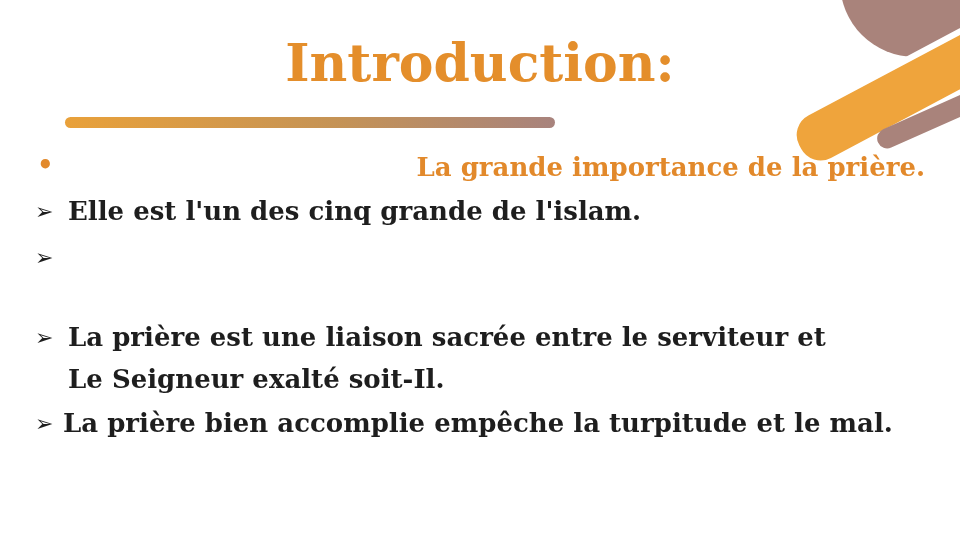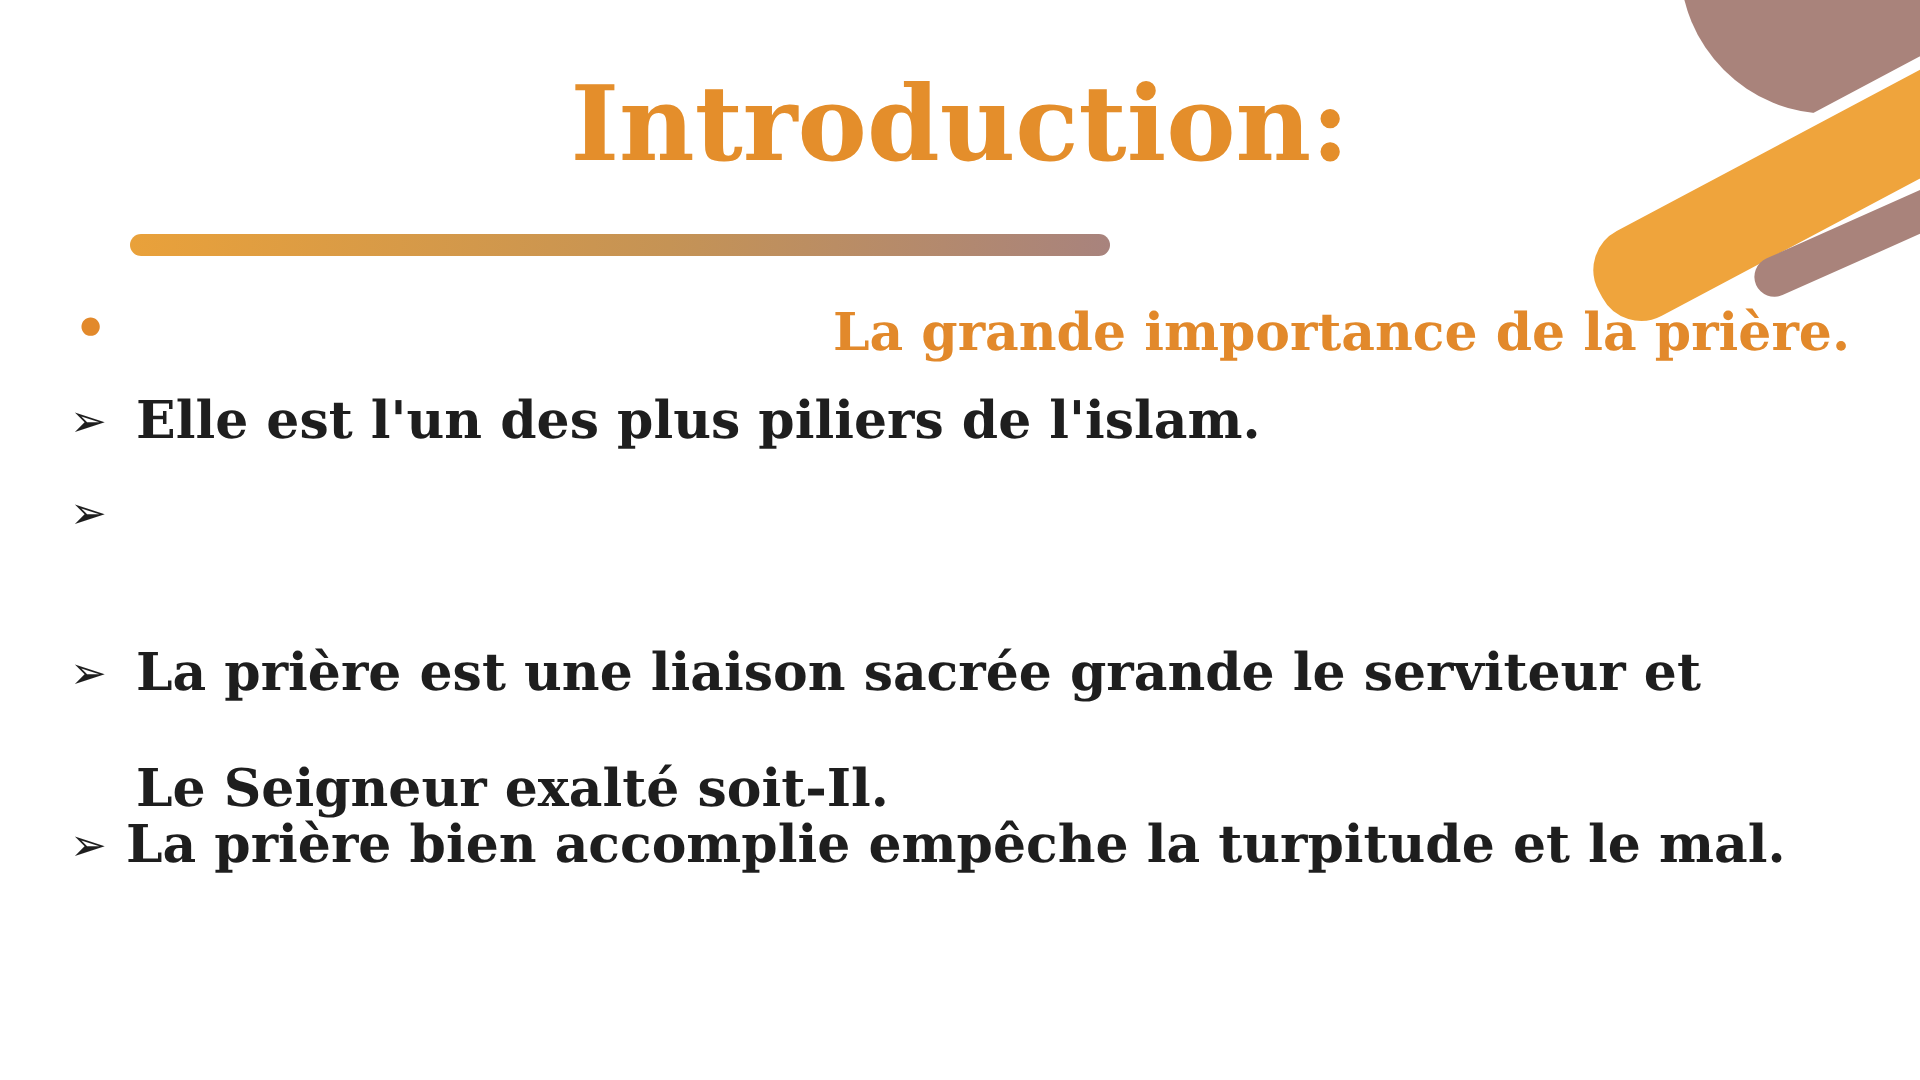--- a/index.html
+++ b/index.html
@@ -89,31 +89,31 @@
 
   <div class="content">
 
     <div class="row intro" style="top:150px">
       <span class="marker">•</span>
       <div class="txt">La grande importance de la prière.</div>
     </div>
 
     <div class="row" style="top:194px">
       <span class="marker">➢</span>
-      <div class="txt">Elle est l'un des plus piliers de l'islam.</div>
+      <div class="txt">Elle est l'un des cinq grande de l'islam.</div>
     </div>
 
     <div class="row" style="top:240px">
       <span class="marker">➢</span>
     </div>
 
     <div class="row" style="top:320px">
       <span class="marker">➢</span>
-      <div class="txt">La prière est une liaison sacrée grande le serviteur et</div>
-      <div class="txt" style="margin-top:24px">Le Seigneur exalté soit-Il.</div>
+      <div class="txt">La prière est une liaison sacrée entre le serviteur et</div>
+      <div class="txt" style="margin-top:8px">Le Seigneur exalté soit-Il.</div>
     </div>
 
     <div class="row" style="top:406px">
       <span class="marker">➢</span>
       <div class="txt" style="margin-left:28px">La prière bien accomplie empêche la turpitude et le mal.</div>
     </div>
 
   </div>
 
   <div class="page-badge">14</div>

